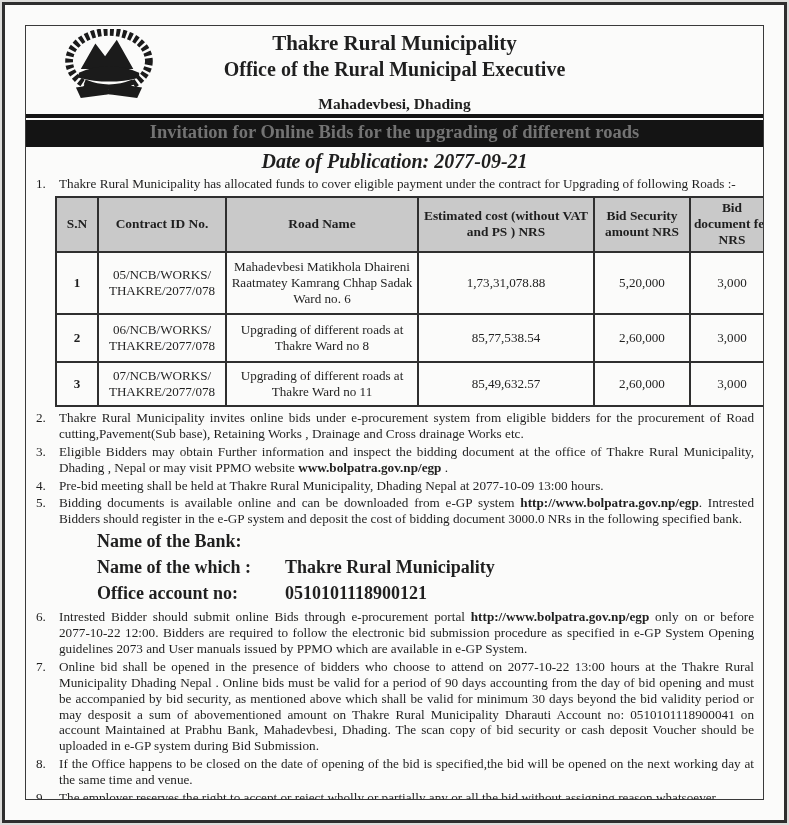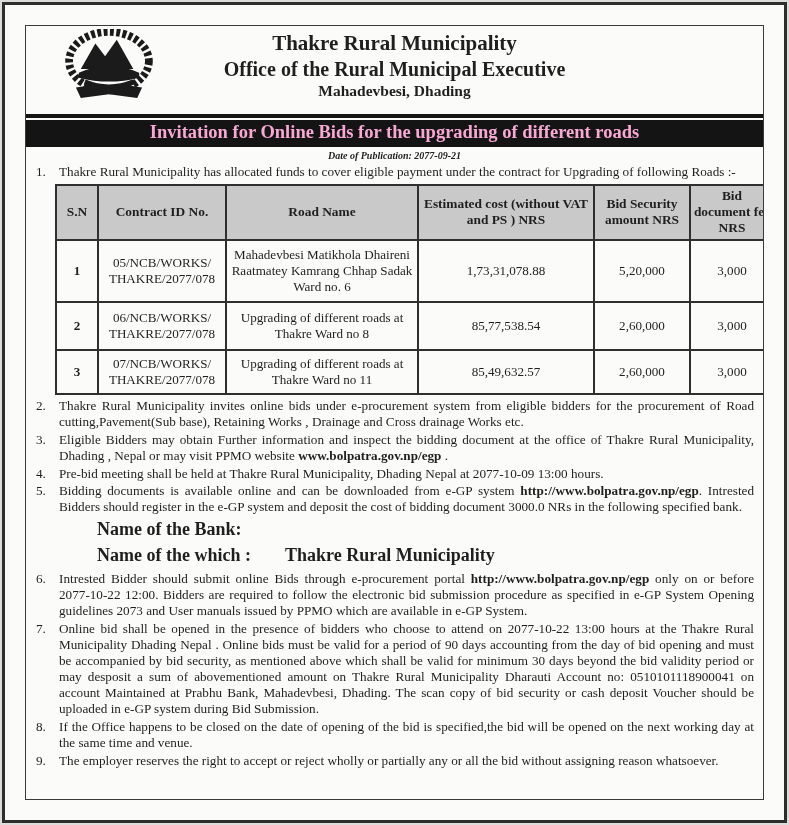--- a/index.html
+++ b/index.html
@@ -5,26 +5,26 @@
   html,body{margin:0;padding:0;background:#dcdcda;}
   .page{width:789px;height:825px;box-sizing:border-box;padding:2px;background:#dcdcda;
         font-family:"Liberation Serif","DejaVu Serif",serif;color:#1f1f1f;}
   .doc{width:100%;height:100%;box-sizing:border-box;border:3px solid #2e2e2e;background:#fbfbfa;padding:20px;}
   .doc-inner{width:100%;height:100%;box-sizing:border-box;border:1px solid #3a3a3a;overflow:hidden;background:#fbfbfa;}
 
   .header{position:relative;text-align:center;padding-top:5px;height:80px;}
   .logo{position:absolute;left:30px;top:3px;width:106px;height:72px;}
   .t1{font-size:21px;font-weight:bold;line-height:1.15;}
   .t2{font-size:20px;font-weight:bold;line-height:1.2;margin-top:2px;}
-  .t3{font-size:15.5px;font-weight:bold;line-height:1.2;margin-top:1px;}
+  .t3{font-size:15.5px;font-weight:bold;line-height:1.2;margin-top:14px;}
 
   .rule{height:4px;background:#141414;margin-top:3px;}
-  .banner{margin-top:2px;background:#141414;color:#f9a8d4;text-align:center;
+  .banner{margin-top:2px;background:#141414;color:#737373;text-align:center;
           font-weight:bold;font-size:18.5px;padding:2px 0 4px;}
-  .pubdate{text-align:center;font-weight:bold;font-style:italic;font-size:10px;padding:3px 0 1px;}
+  .pubdate{text-align:center;font-weight:bold;font-style:italic;font-size:20px;padding:3px 0 1px;}
 
   .content{padding:0 9px;font-size:13.2px;line-height:1.21;text-align:justify;}
   .notice{display:flex;margin-top:2px;}
   .notice .num{width:23px;flex:none;padding-left:1px;}
   .notice .ntext{flex:1;}
   .b{font-weight:bold;}
 
   table.bids{border-collapse:collapse;margin:4px 0 3px 20px;table-layout:fixed;width:718px;}
   table.bids th,table.bids td{border:2px solid #2f2f2f;text-align:center;vertical-align:middle;
         padding:2px 2px;overflow:hidden;}
@@ -152,20 +152,24 @@
     </div>
 
     <div class="bank">
       <div class="bank-row">
         <span class="bank-label">Name of the Bank:</span>
       </div>
       <div class="bank-row">
         <span class="bank-label">Name of the which :</span>
         <span class="bank-value">Thakre Rural Municipality</span>
       </div>
+      <div class="bank-row">
+        <span class="bank-label">Office account no:</span>
+        <span class="bank-value">0510101118900121</span>
+      </div>
     </div>
 
     <div class="notice">
       <span class="num">6.</span>
       <div class="ntext"><span>Intrested Bidder should submit online Bids through e-procurement portal </span><span class="b">http://www.bolpatra.gov.np/egp</span><span> only on or before 2077-10-22 12:00. Bidders are required to follow the electronic bid submission procedure as specified in e-GP System Opening guidelines 2073 and User manuals issued by PPMO which are available in e-GP System.</span></div>
     </div>
 
     <div class="notice">
       <span class="num">7.</span>
       <div class="ntext"><span>Online bid shall be opened in the presence of bidders who choose to attend on 2077-10-22 13:00 hours at the Thakre Rural Municipality Dhading Nepal . Online bids must be valid for a period of 90 days accounting from the day of bid opening and must be accompanied by bid security, as mentioned above which shall be valid for minimum 30 days beyond the bid validity period or may desposit a sum of abovementioned amount on Thakre Rural Municipality Dharauti Account no: 0510101118900041 on account Maintained at Prabhu Bank, Mahadevbesi, Dhading. The scan copy of bid security or cash deposit Voucher should be uploaded in e-GP system during Bid Submission.</span></div>

